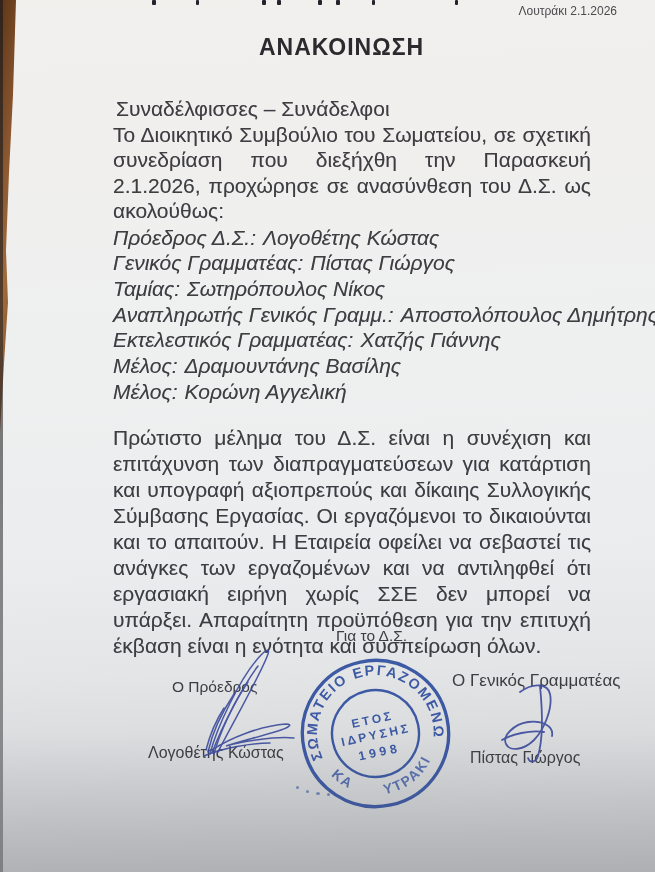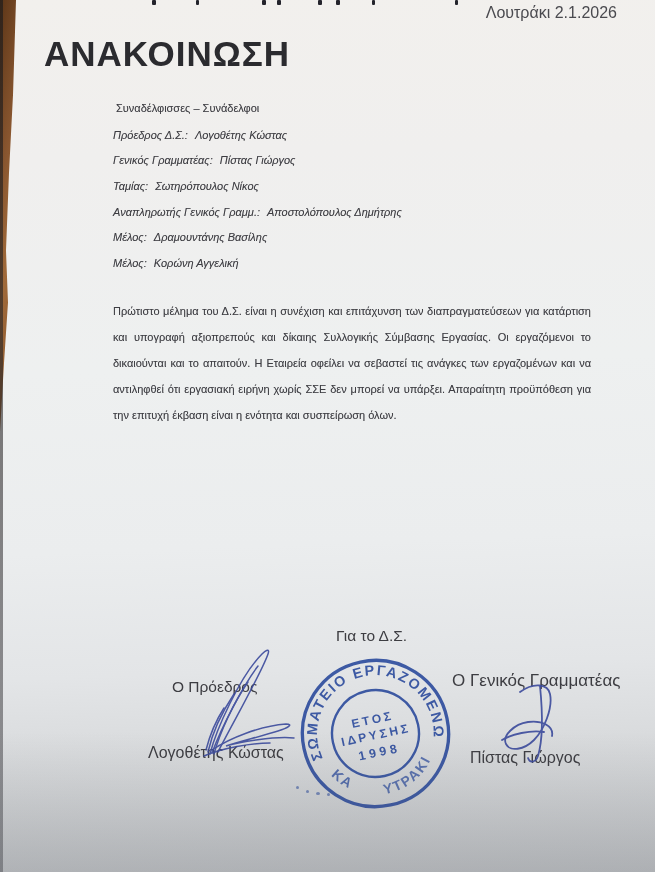--- a/index.html
+++ b/index.html
@@ -16,24 +16,24 @@
   .edge-line{position:absolute;left:0;top:0;width:3px;height:100%;
     background:linear-gradient(180deg, rgba(35,30,28,.75), rgba(60,60,66,.45));}
   
   .wood{position:absolute;left:0;top:0;width:22px;height:432px;
     background:linear-gradient(100deg,#5c3517 0%,#8a5730 35%,#a06a3a 55%,#7c4a24 100%);
     clip-path:polygon(0 0,16px 0,13px 22%,9px 40%,6px 58%,8px 70%,4px 84%,0 100%);}
   
   .remnant{position:absolute;top:0;height:5px;width:4px;background:#24242c;border-radius:1px;}
   
   .speck{position:absolute;width:3px;height:3px;border-radius:50%;background:rgba(39,71,155,.55);}
-  .date-line{position:absolute;top:4px;right:38px;font-size:16px;color:#4a4a4f;}
-  .doc-title{position:absolute;top:34px;left:0;right:16px;padding-left:44px;
-    font-size:35px;font-weight:bold;letter-spacing:1px;color:#2b2b2f;}
-  .body-block{position:absolute;left:113px;top:96px;width:478px;font-size:11px;
+  .date-line{position:absolute;top:4px;right:38px;font-size:12px;color:#4a4a4f;}
+  .doc-title{position:absolute;top:34px;left:0;right:16px;text-align:center;padding-left:44px;
+    font-size:23px;font-weight:bold;letter-spacing:1px;color:#2b2b2f;}
+  .body-block{position:absolute;left:113px;top:96px;width:478px;font-size:21px;
     line-height:25.5px;color:#3d3d42;text-shadow:0 0 .5px rgba(60,60,70,.35);}
   .greeting{margin:0 0 0 3px;}
   .intro{margin:0;text-align:justify;}
   .board-list{margin:1px 0 0 0;padding:0;list-style:none;font-style:italic;}
   .board-list li{line-height:25.7px;white-space:nowrap;}
   .board-list .name{margin-left:7px;}
   .main-para{margin:21px 0 0 0;text-align:justify;line-height:26px;}
 
   .for-board{position:absolute;left:336px;top:627px;font-size:15.5px;color:#3d3d42;}
   .sig-title-left{position:absolute;left:172px;top:678px;font-size:15.5px;color:#3d3d42;}
@@ -69,25 +69,27 @@
     <i class="remnant" style="left:372px;width:3px"></i>
       <i class="remnant" style="left:455px;width:3px"></i>
   </div>
 
   <div class="date-line">Λουτράκι 2.1.2026</div>
 
   <div class="doc-title">ΑΝΑΚΟΙΝΩΣΗ</div>
 
   <div class="body-block">
     <p class="greeting">Συναδέλφισσες – Συνάδελφοι</p>
+    <p class="intro">Το Διοικητικό Συμβούλιο του Σωματείου, σε σχετική συνεδρίαση που διεξήχθη την Παρασκευή 2.1.2026, προχώρησε σε ανασύνθεση του Δ.Σ. ως ακολούθως:</p>
     <ul class="board-list">
       <li><span>Πρόεδρος Δ.Σ.:</span><span class="name">Λογοθέτης Κώστας</span></li>
       <li><span>Γενικός Γραμματέας:</span><span class="name">Πίστας Γιώργος</span></li>
       <li><span>Ταμίας:</span><span class="name">Σωτηρόπουλος Νίκος</span></li>
       <li><span>Αναπληρωτής Γενικός Γραμμ.:</span><span class="name">Αποστολόπουλος Δημήτρης</span></li>
+      <li><span>Εκτελεστικός Γραμματέας:</span><span class="name">Χατζής Γιάννης</span></li>
       <li><span>Μέλος:</span><span class="name">Δραμουντάνης Βασίλης</span></li>
       <li><span>Μέλος:</span><span class="name">Κορώνη Αγγελική</span></li>
     </ul>
     <p class="main-para">Πρώτιστο μέλημα του Δ.Σ. είναι η συνέχιση και επιτάχυνση των διαπραγματεύσεων για κατάρτιση και υπογραφή αξιοπρεπούς και δίκαιης Συλλογικής Σύμβασης Εργασίας. Οι εργαζόμενοι το δικαιούνται και το απαιτούν. Η Εταιρεία οφείλει να σεβαστεί τις ανάγκες των εργαζομένων και να αντιληφθεί ότι εργασιακή ειρήνη χωρίς ΣΣΕ δεν μπορεί να υπάρξει. Απαραίτητη προϋπόθεση  για την επιτυχή έκβαση είναι η ενότητα και συσπείρωση όλων.</p>
   </div>
 
   <div class="for-board">Για το Δ.Σ.</div>
   <div class="sig-title-left">Ο Πρόεδρος</div>
   <div class="sig-title-right">Ο Γενικός Γραμματέας</div>
   <div class="sig-name-left">Λογοθέτης Κώστας</div>

